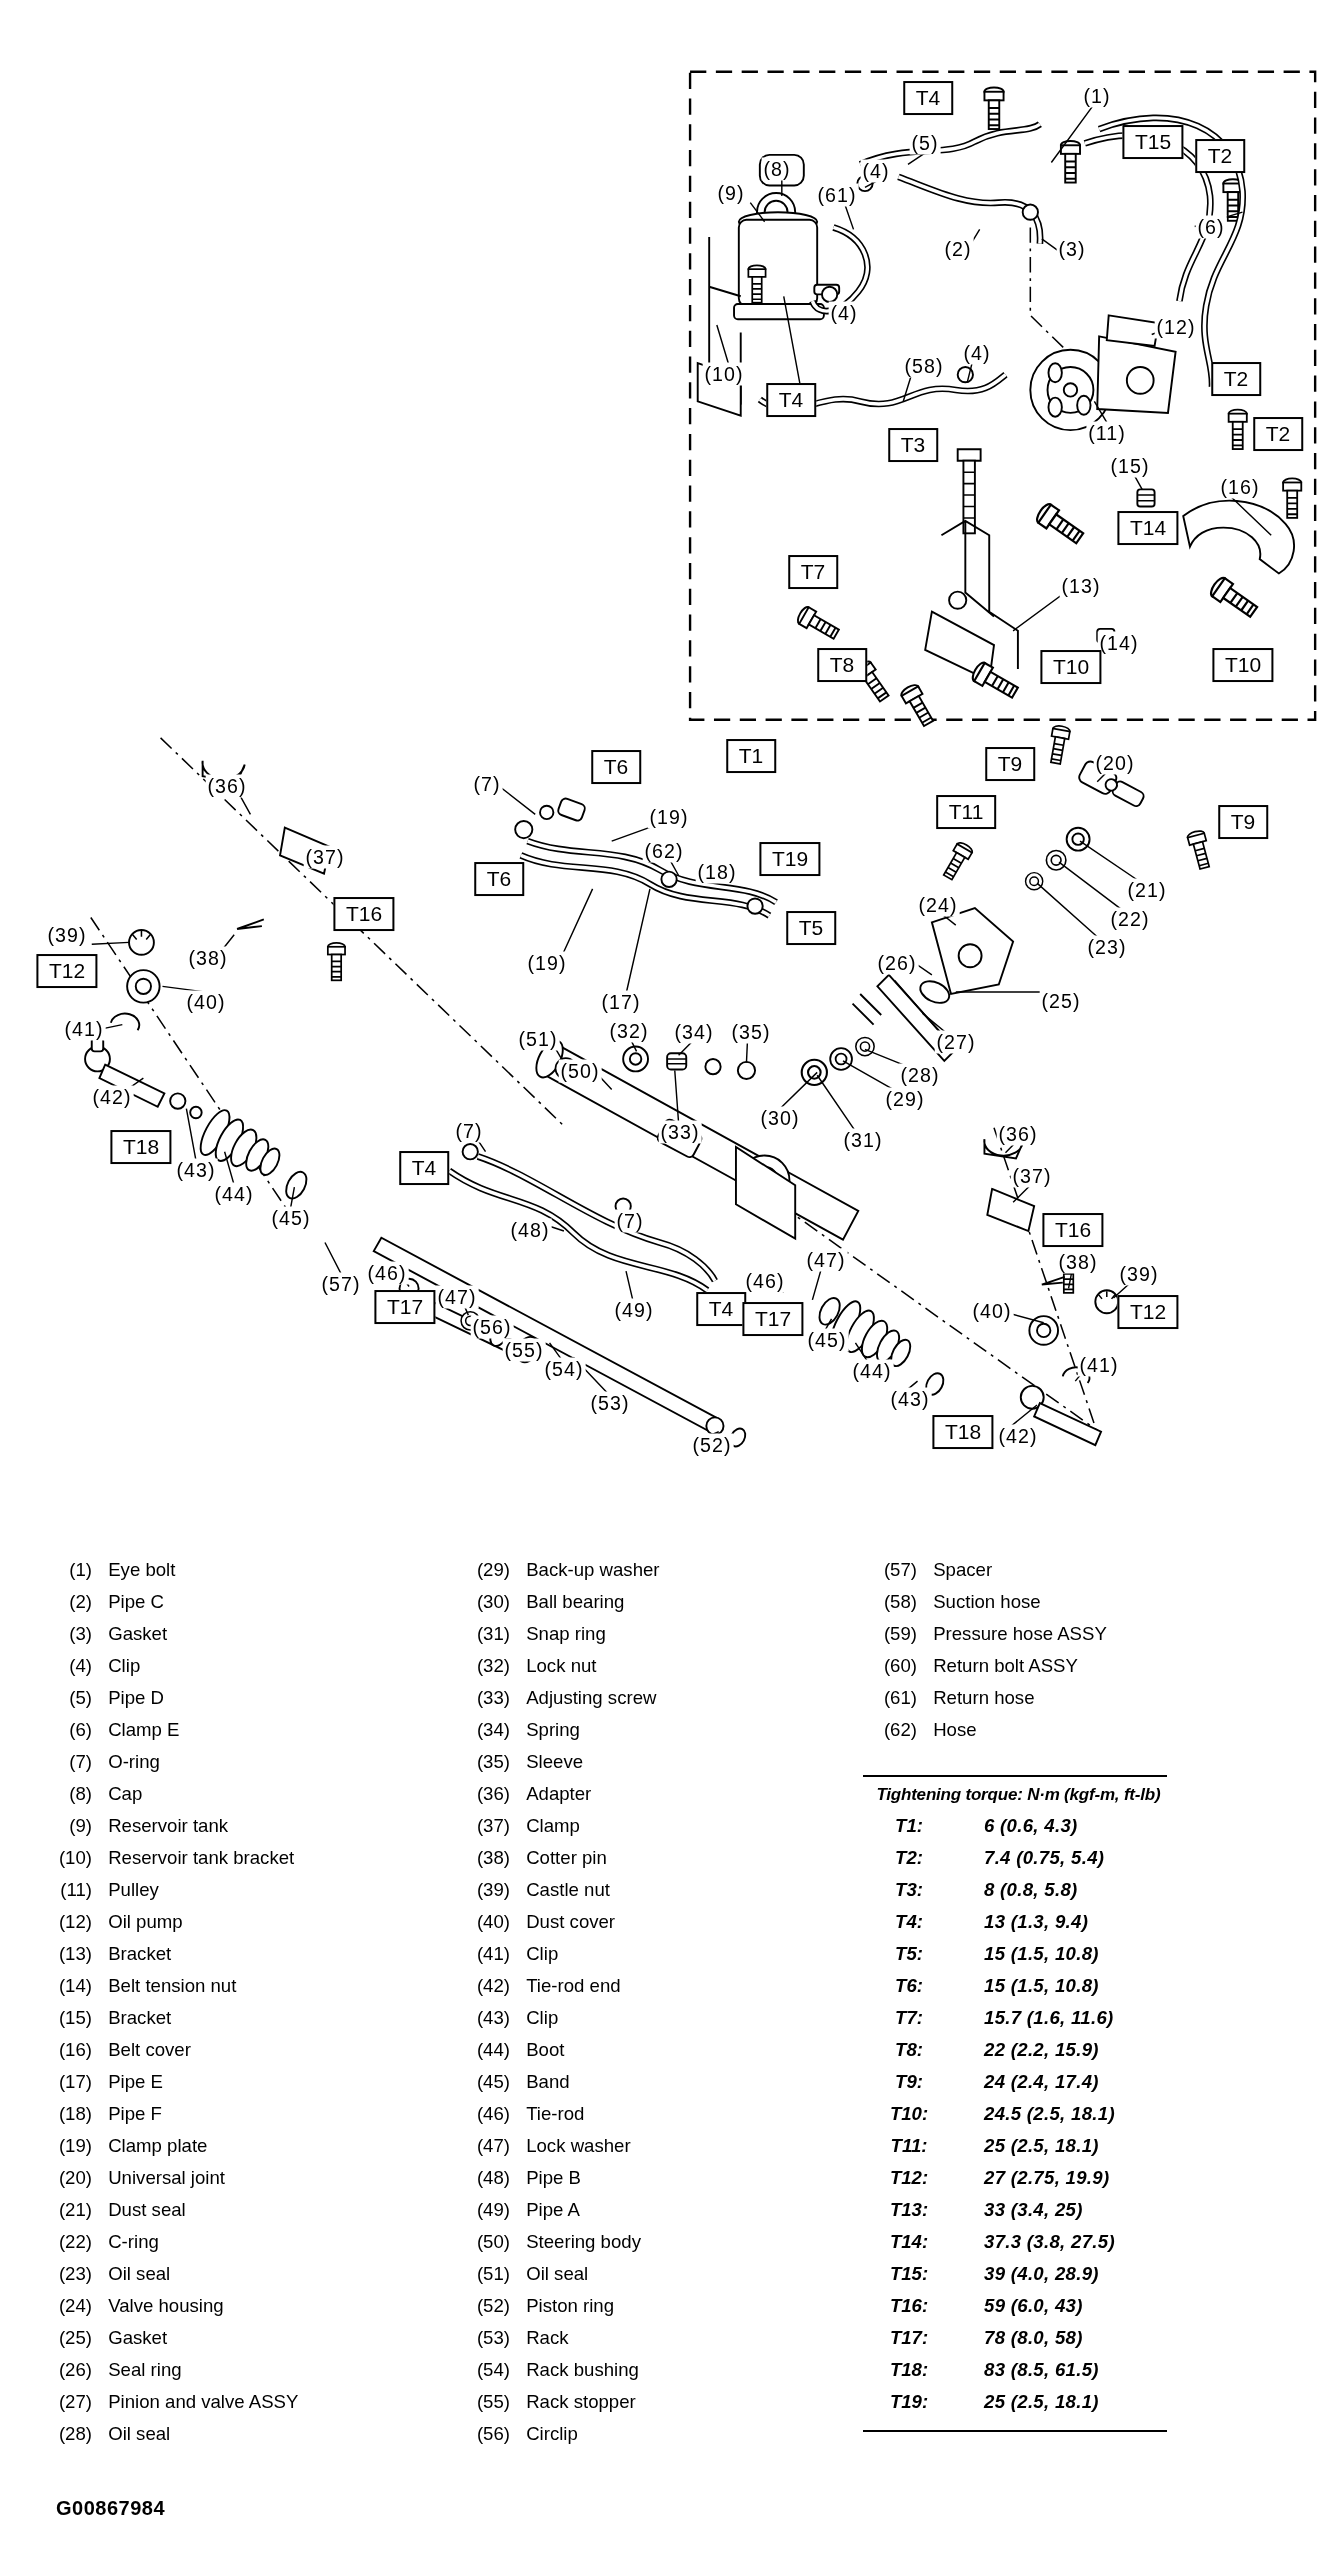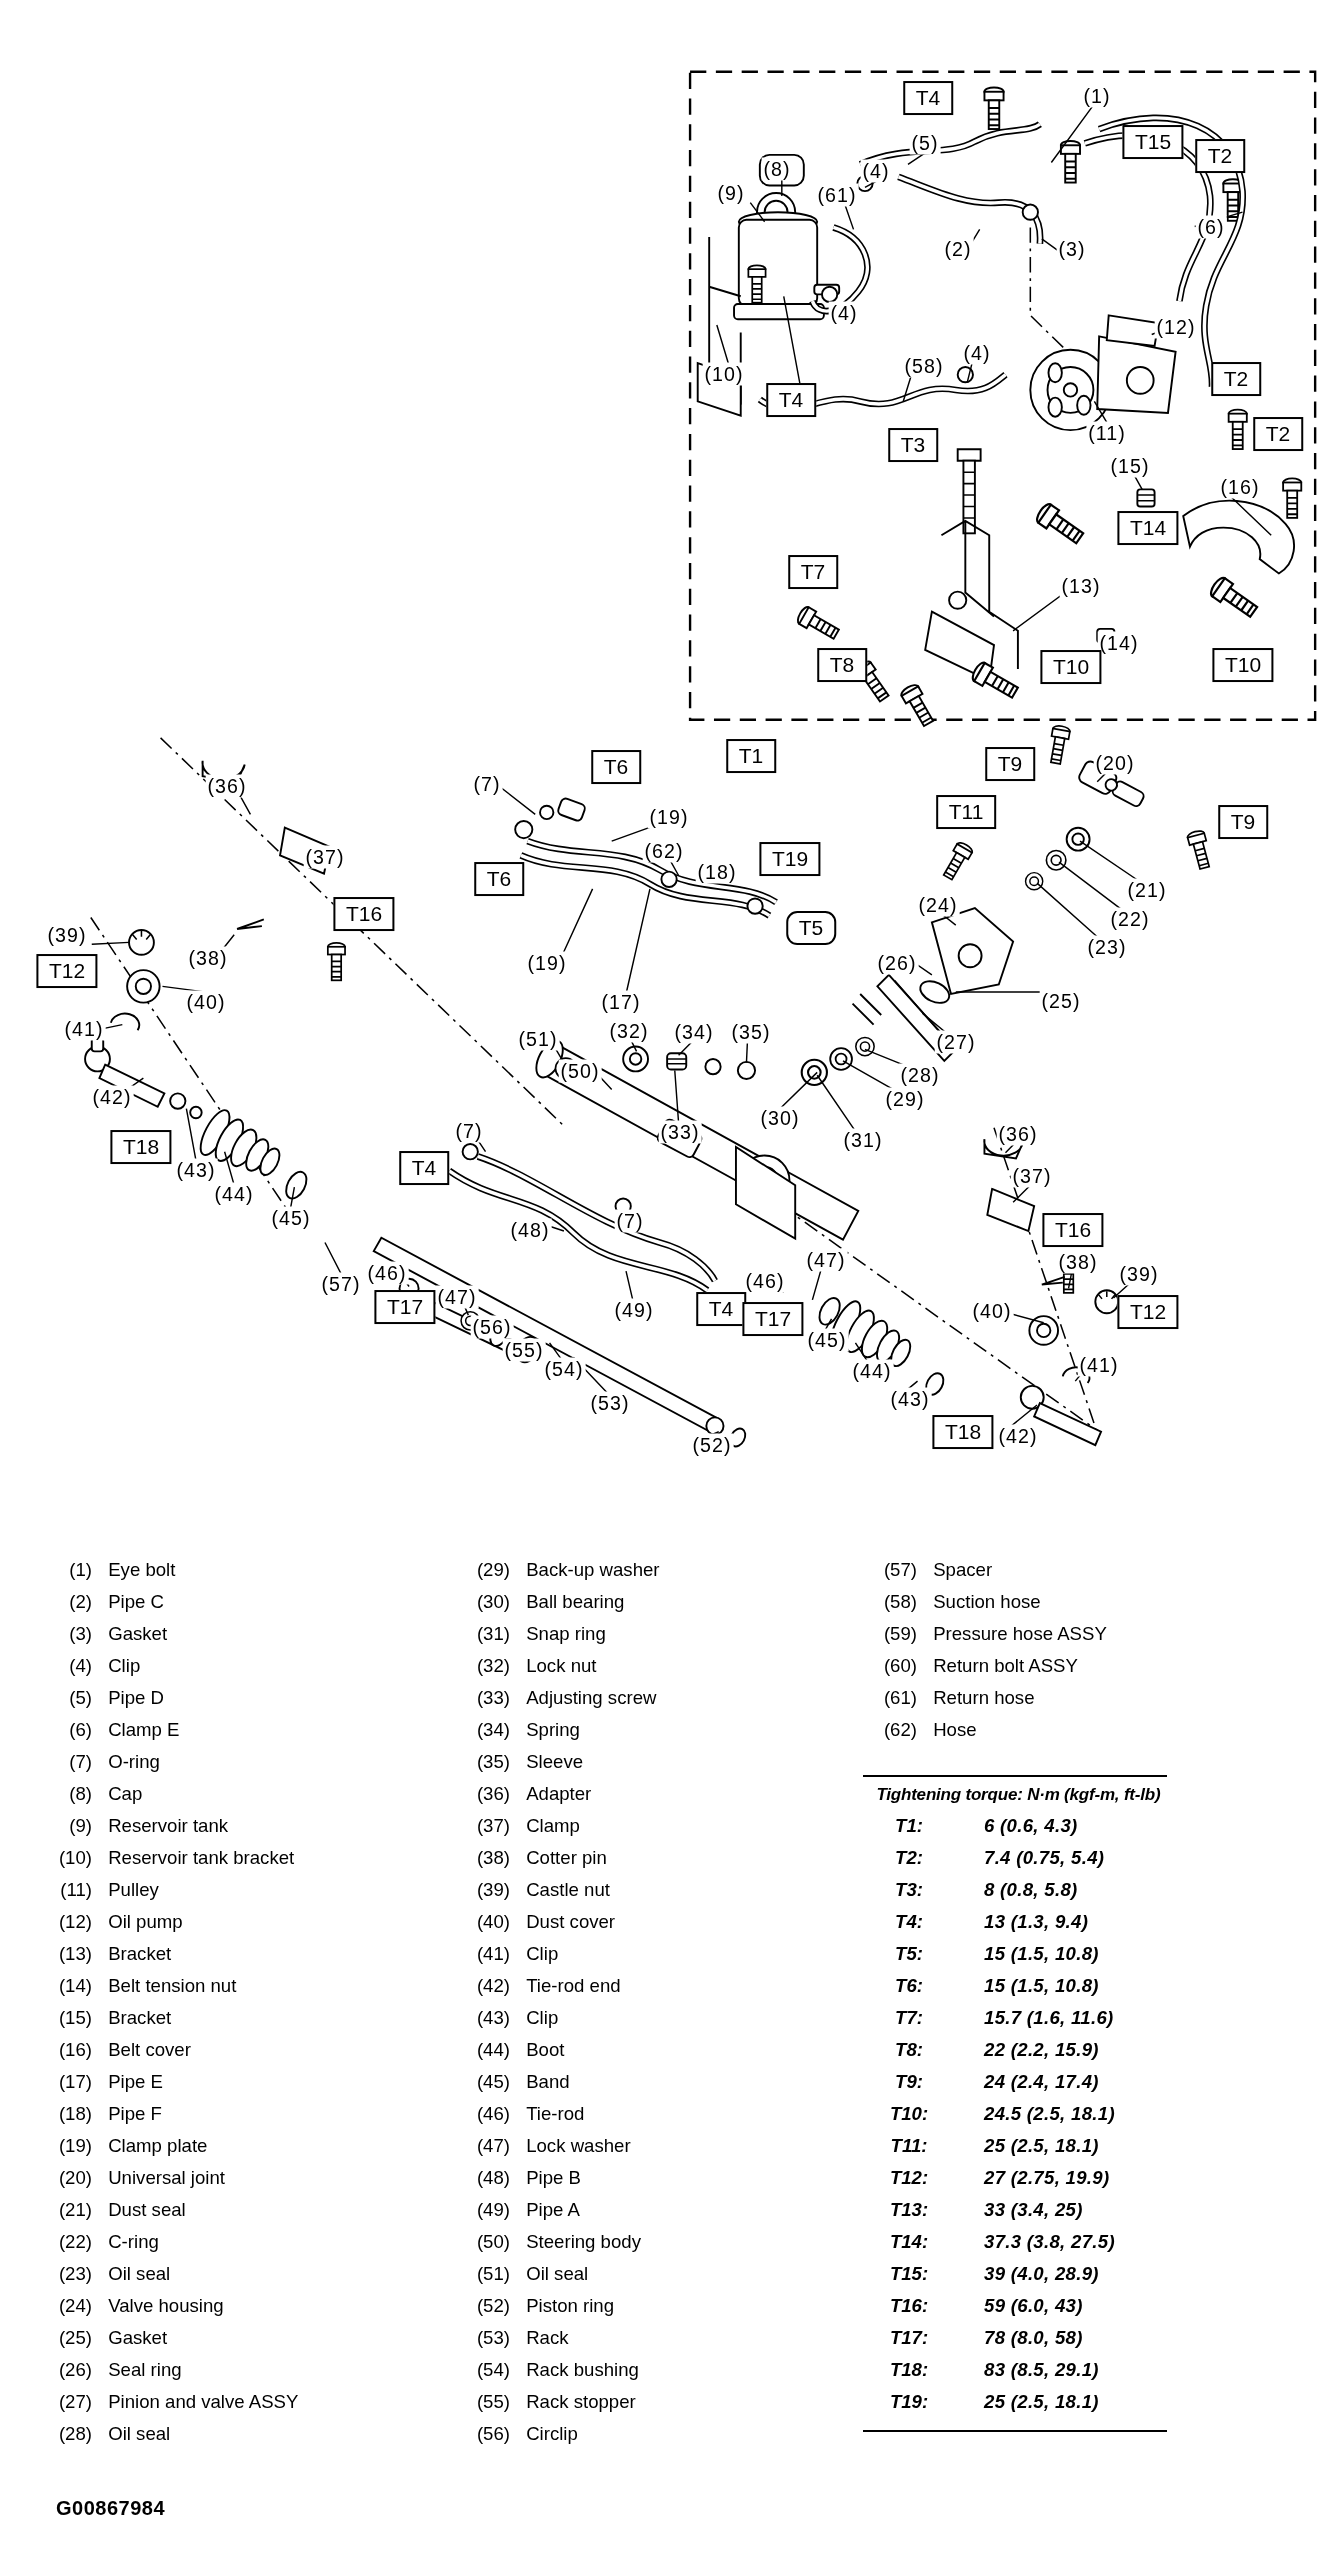--- a/index.html
+++ b/index.html
@@ -333,21 +333,21 @@
       <div class="callout" style="left: 1018px; top: 1436px;">(42)</div>
       <div class="callout" style="left: 1018px; top: 1134px;">(36)</div>
       <div class="callout" style="left: 1032px; top: 1176px;">(37)</div>
       <div class="callout" style="left: 1078px; top: 1262px;">(38)</div>
       <div class="callout" style="left: 1139px; top: 1274px;">(39)</div>
       <div class="callout" style="left: 992px; top: 1311px;">(40)</div>
       <div class="callout" style="left: 1099px; top: 1365px;">(41)</div>
       <div class="tbox" style="left: 616px; top: 767px;">T6</div>
       <div class="tbox" style="left: 751px; top: 756px;">T1</div>
       <div class="tbox" style="left: 790px; top: 859px;">T19</div>
-      <div class="tbox" style="left: 811px; top: 928px; border-radius: 11px;">T5</div>
+      <div class="tbox" style="left: 811px; top: 928px;">T5</div>
       <div class="tbox" style="left: 499px; top: 879px;">T6</div>
       <div class="tbox" style="left: 364px; top: 914px;">T16</div>
       <div class="tbox" style="left: 67px; top: 971px;">T12</div>
       <div class="tbox" style="left: 141px; top: 1147px;">T18</div>
       <div class="tbox" style="left: 424px; top: 1168px;">T4</div>
       <div class="tbox" style="left: 721px; top: 1309px;">T4</div>
       <div class="tbox" style="left: 405px; top: 1307px;">T17</div>
       <div class="tbox" style="left: 773px; top: 1319px;">T17</div>
       <div class="tbox" style="left: 1010px; top: 764px;">T9</div>
       <div class="tbox" style="left: 966px; top: 812px;">T11</div>
@@ -678,21 +678,21 @@
         <div class="trow">
           <div class="tlabel">T16:</div>
           <div class="tvalue">59 (6.0, 43)</div>
         </div>
         <div class="trow">
           <div class="tlabel">T17:</div>
           <div class="tvalue">78 (8.0, 58)</div>
         </div>
         <div class="trow">
           <div class="tlabel">T18:</div>
-          <div class="tvalue">83 (8.5, 29.1)</div>
+          <div class="tvalue">83 (8.5, 61.5)</div>
         </div>
         <div class="trow">
           <div class="tlabel">T19:</div>
           <div class="tvalue">25 (2.5, 18.1)</div>
         </div>
       </div>
   </div>
 
   <div class="figcode">G00867984</div>
 </div>

